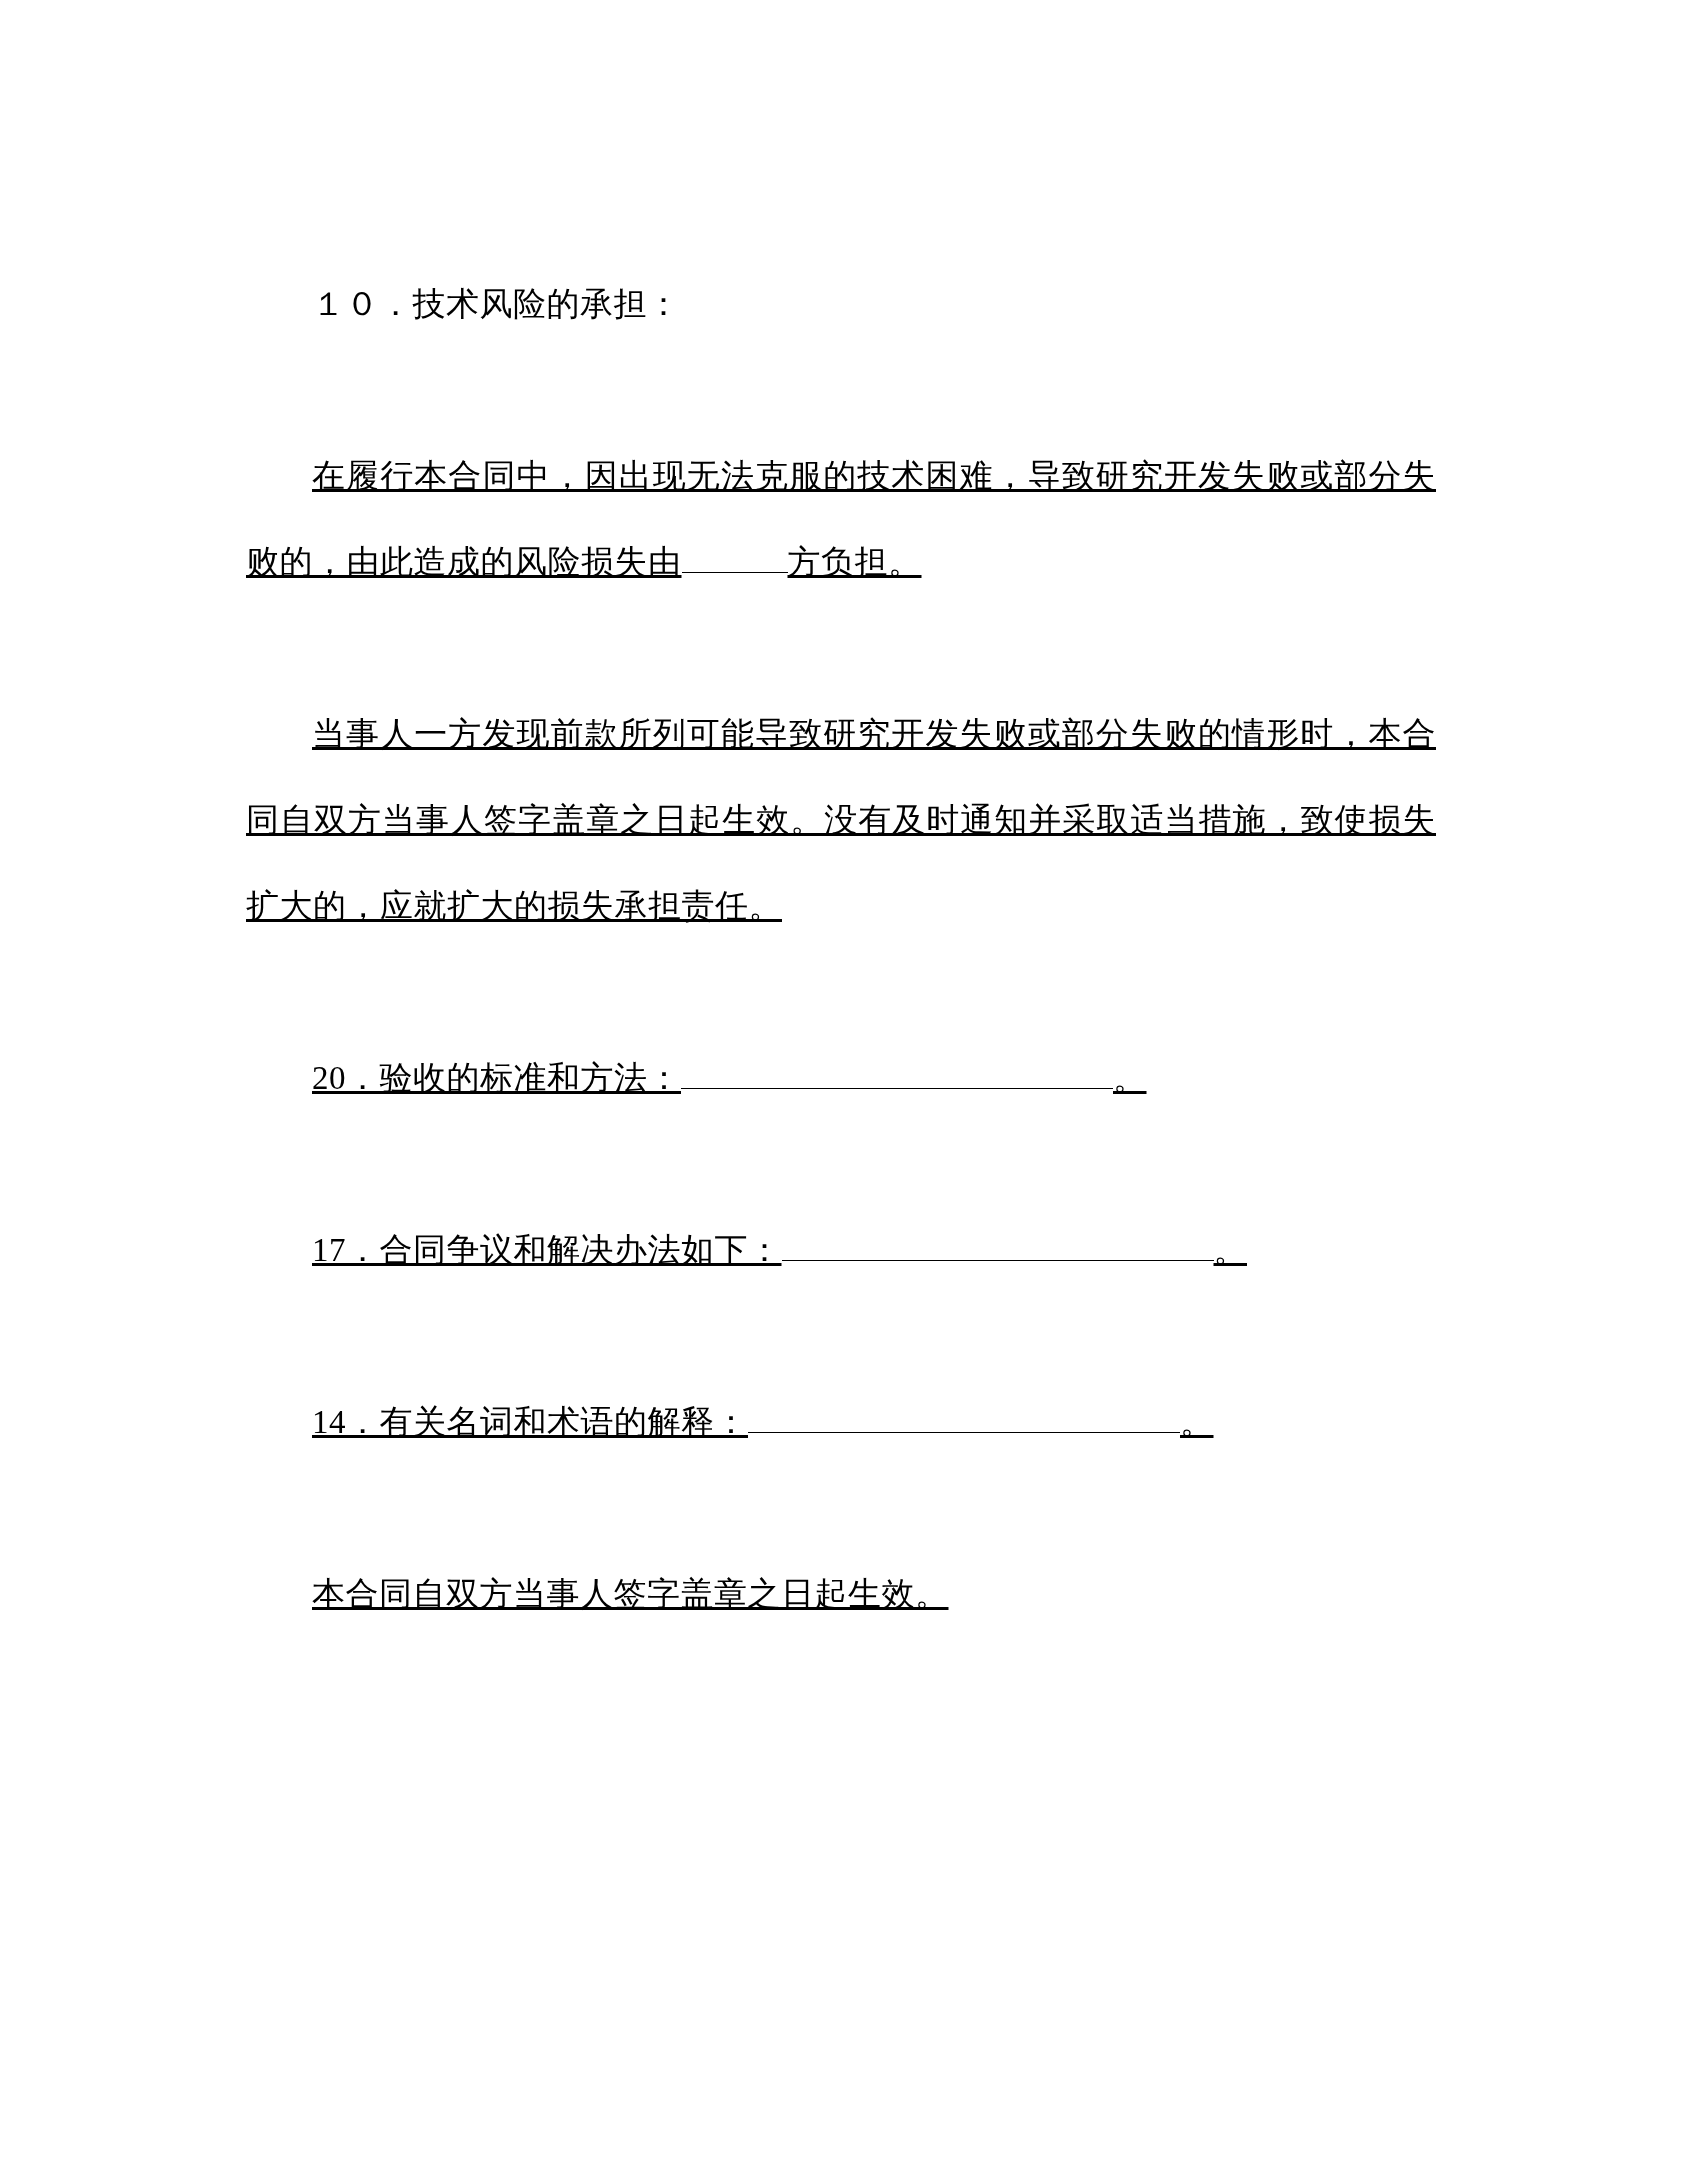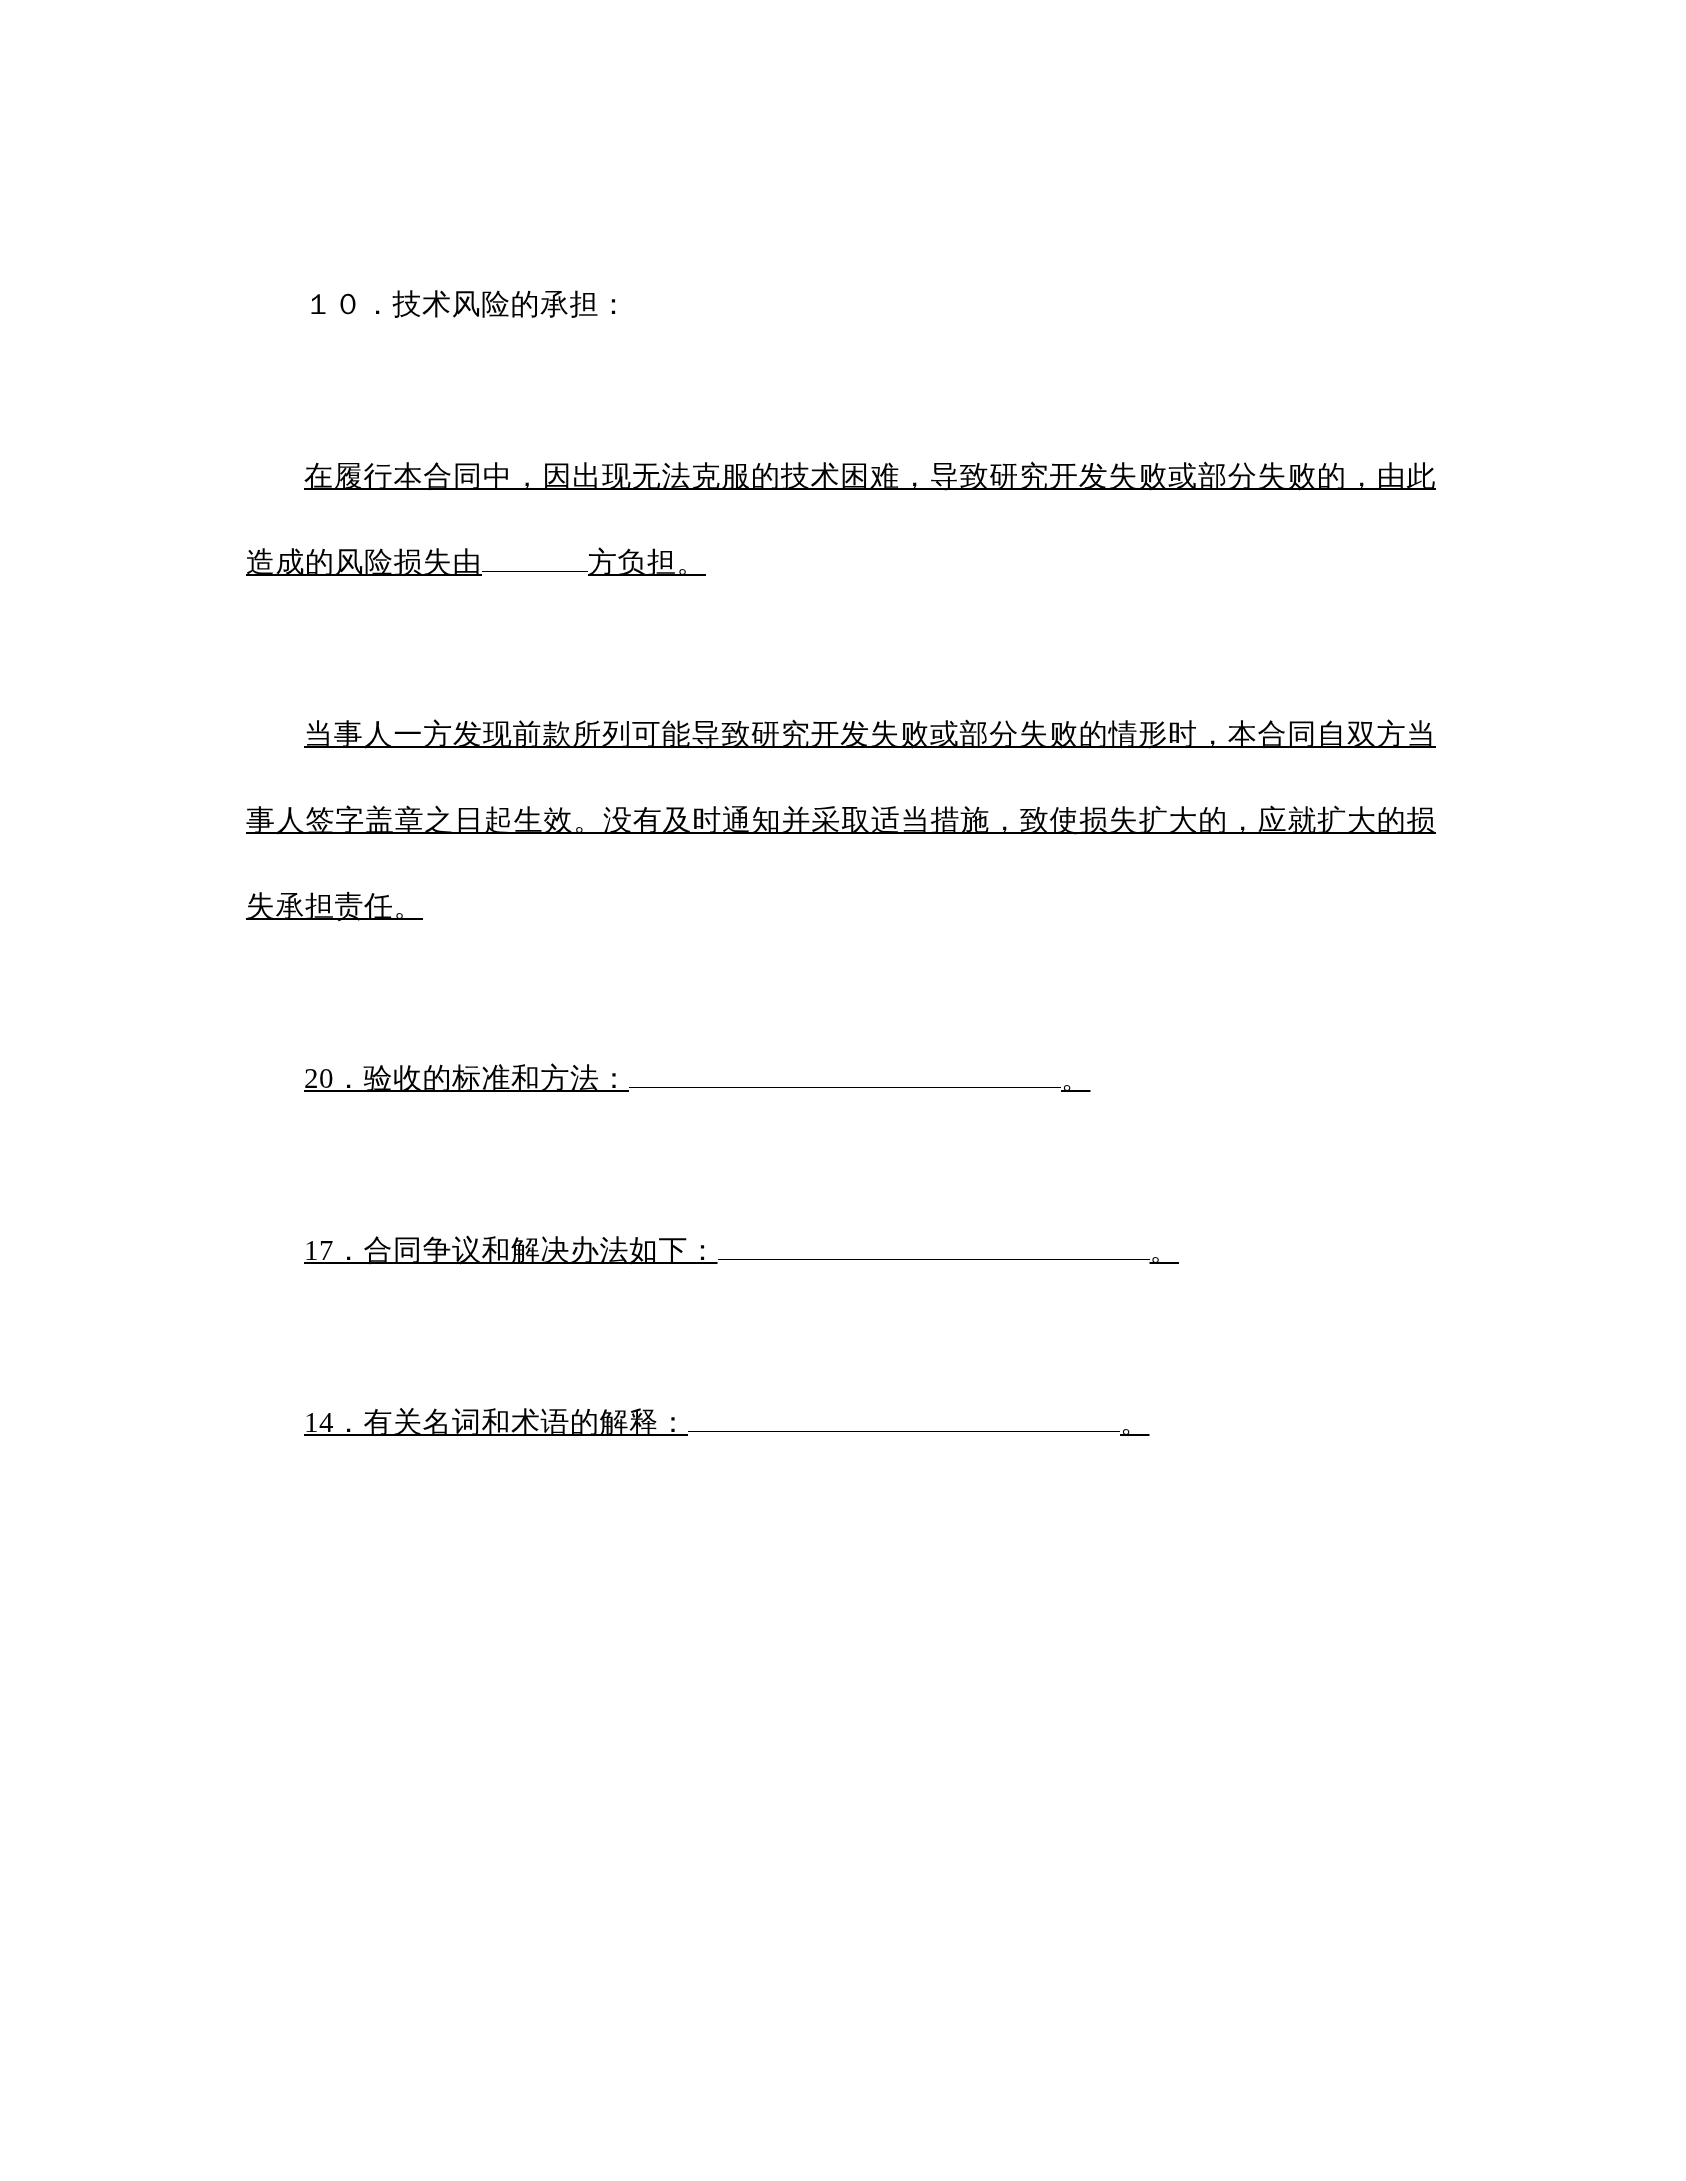--- a/index.html
+++ b/index.html
@@ -7,21 +7,21 @@
     padding: 0;
     background: #ffffff;
   }
   .page {
     position: relative;
     width: 1686px;
     height: 2182px;
     background: #ffffff;
     color: #000000;
     font-family: "Liberation Serif", "DejaVu Serif", serif;
-    font-size: 29px;
+    font-size: 33px;
     overflow: hidden;
   }
   .content {
     position: absolute;
     top: 261px;
     left: 246px;
     width: 1190px;
   }
   .doc-line, .doc-para {
     margin: 0;
@@ -56,16 +56,17 @@
     <p class="doc-para gap"><span>在履行本合同中，因出现无法克服的技术困难，导致研究开发失败或部分失败的，由此造成的风险损失由</span><span class="blank blank-sm"></span><span>方负担。</span></p>
 
     <p class="doc-para gap">当事人一方发现前款所列可能导致研究开发失败或部分失败的情形时，本合同自双方当事人签字盖章之日起生效。没有及时通知并采取适当措施，致使损失扩大的，应就扩大的损失承担责任。</p>
 
     <p class="doc-line gap"><span>20．验收的标准和方法：</span><span class="blank blank-lg"></span><span>。</span></p>
 
     <p class="doc-line gap"><span>17．合同争议和解决办法如下：</span><span class="blank blank-lg"></span><span>。</span></p>
 
     <p class="doc-line gap"><span>14．有关名词和术语的解释：</span><span class="blank blank-lg"></span><span>。</span></p>
 
+    <p class="doc-line gap">本合同自双方当事人签字盖章之日起生效。</p>
 
   </div>
 </div>
 
 
 </body></html>

